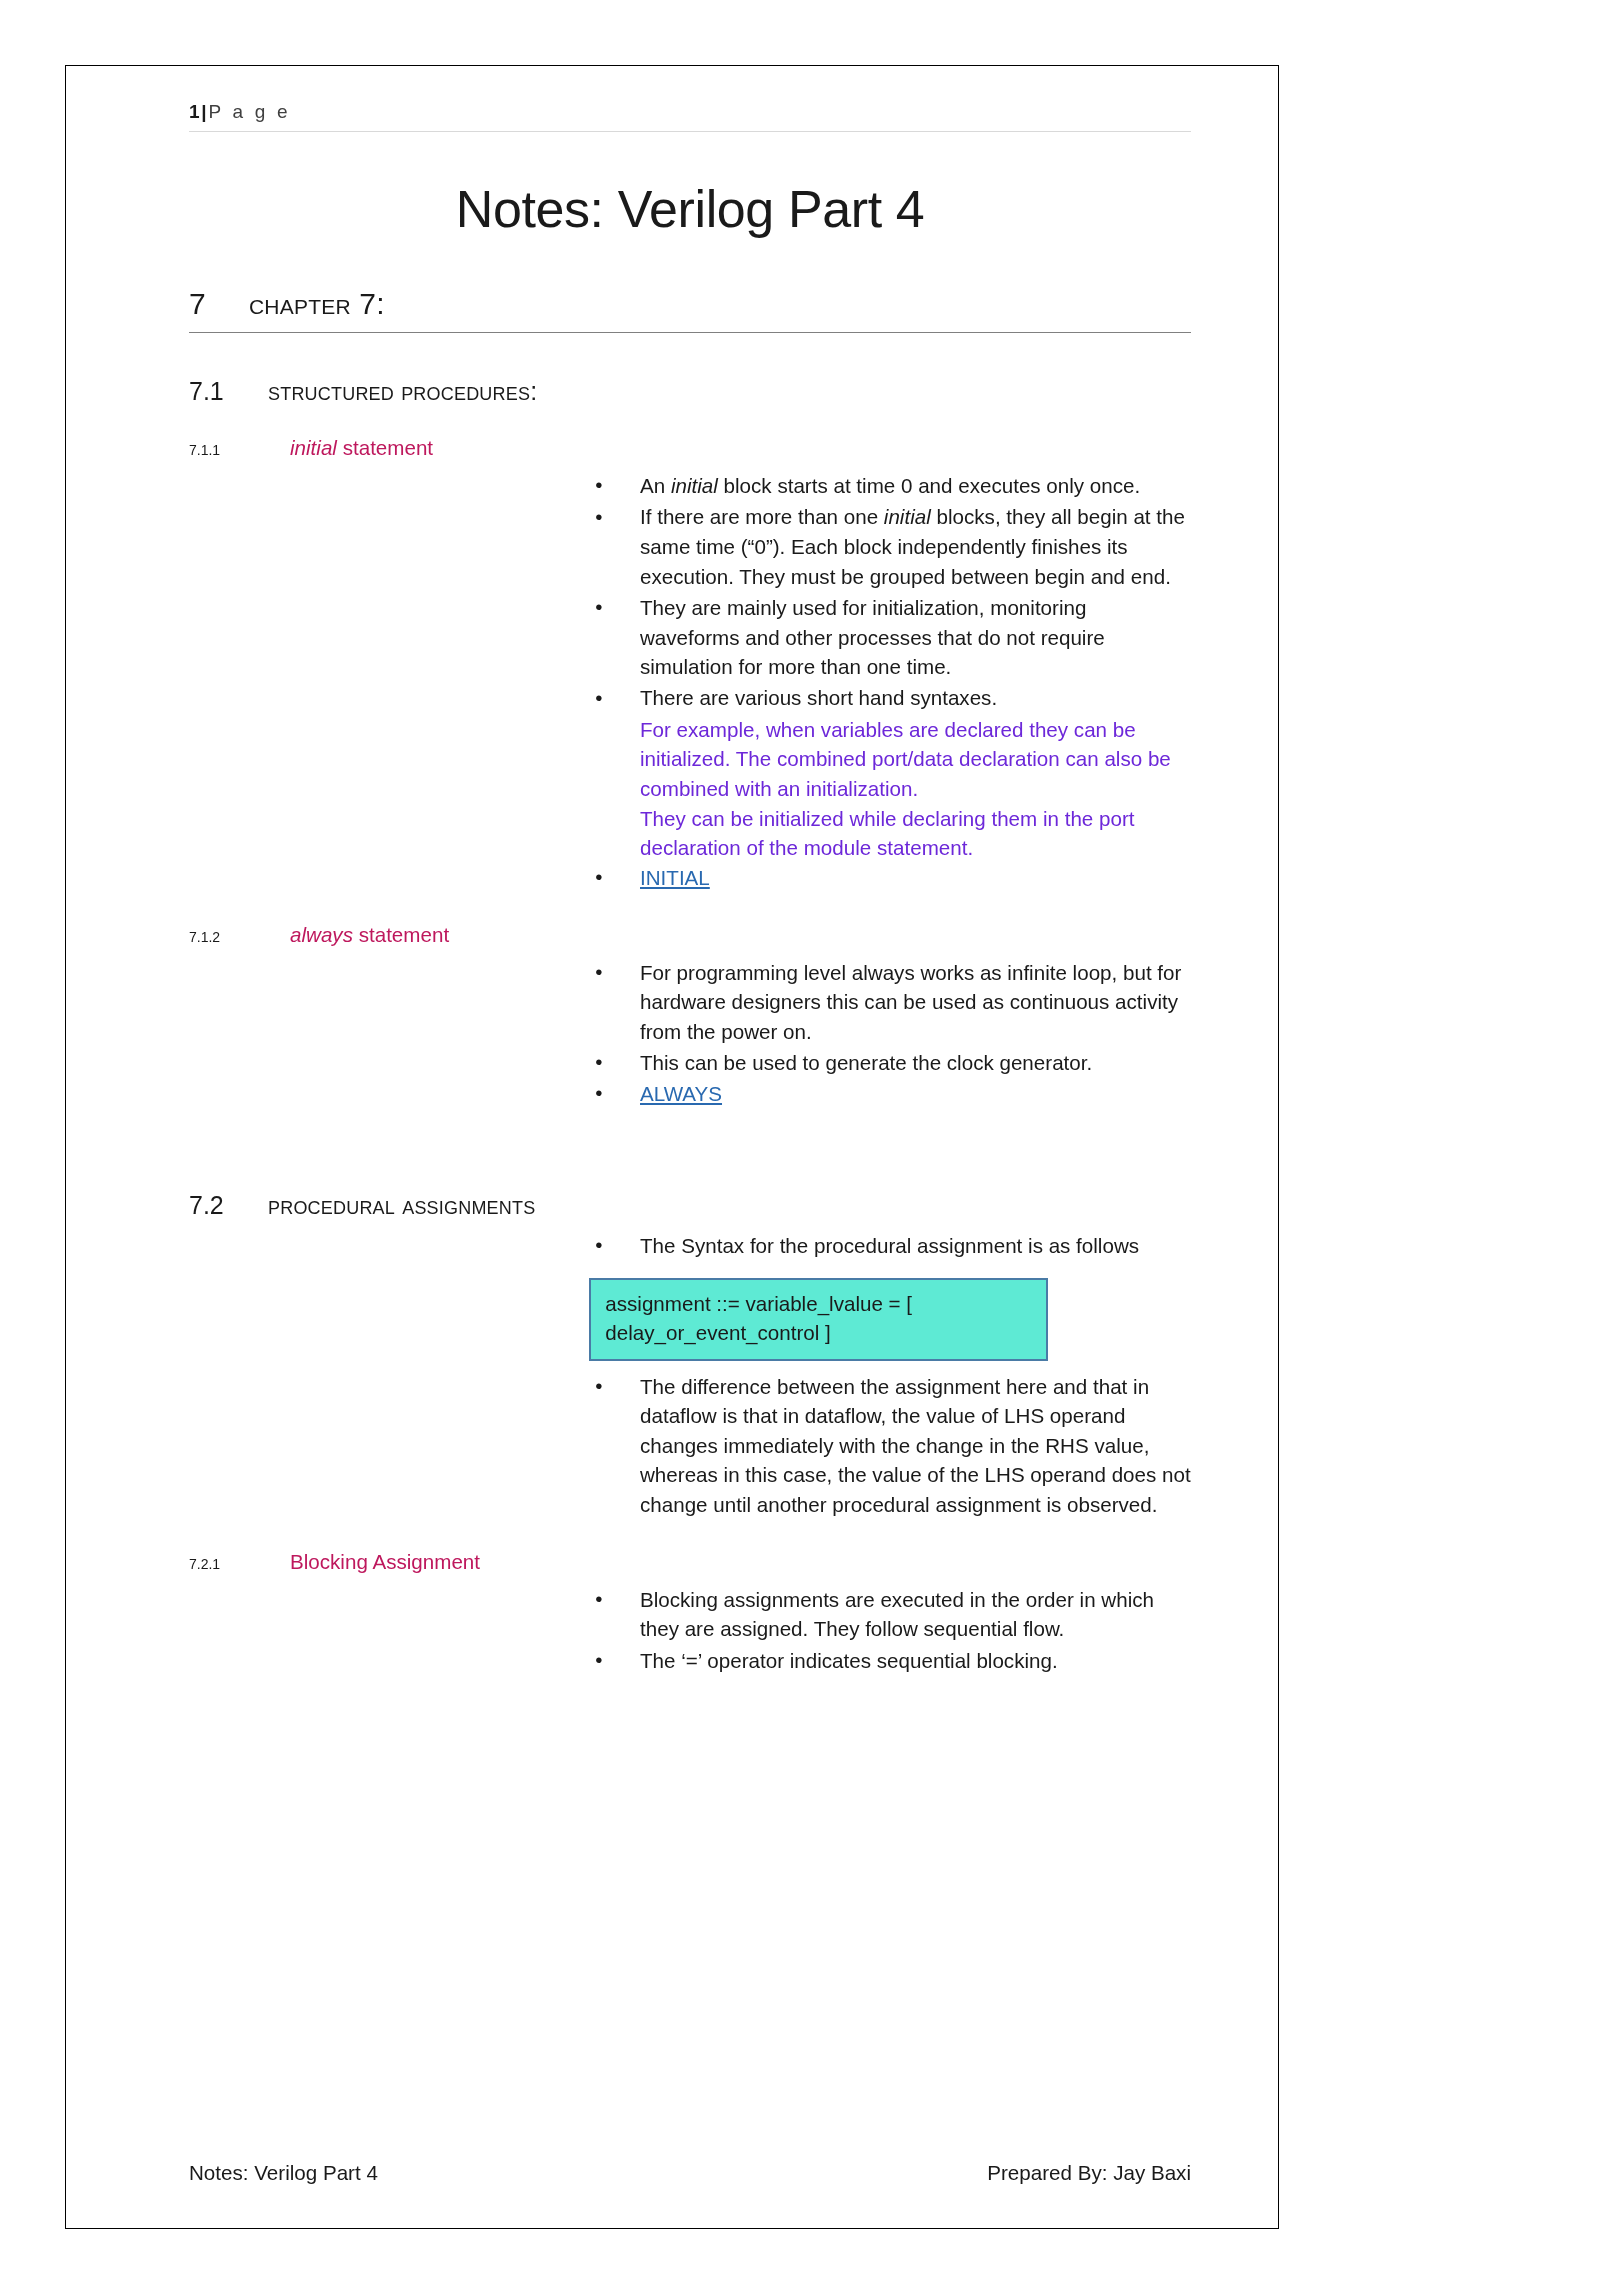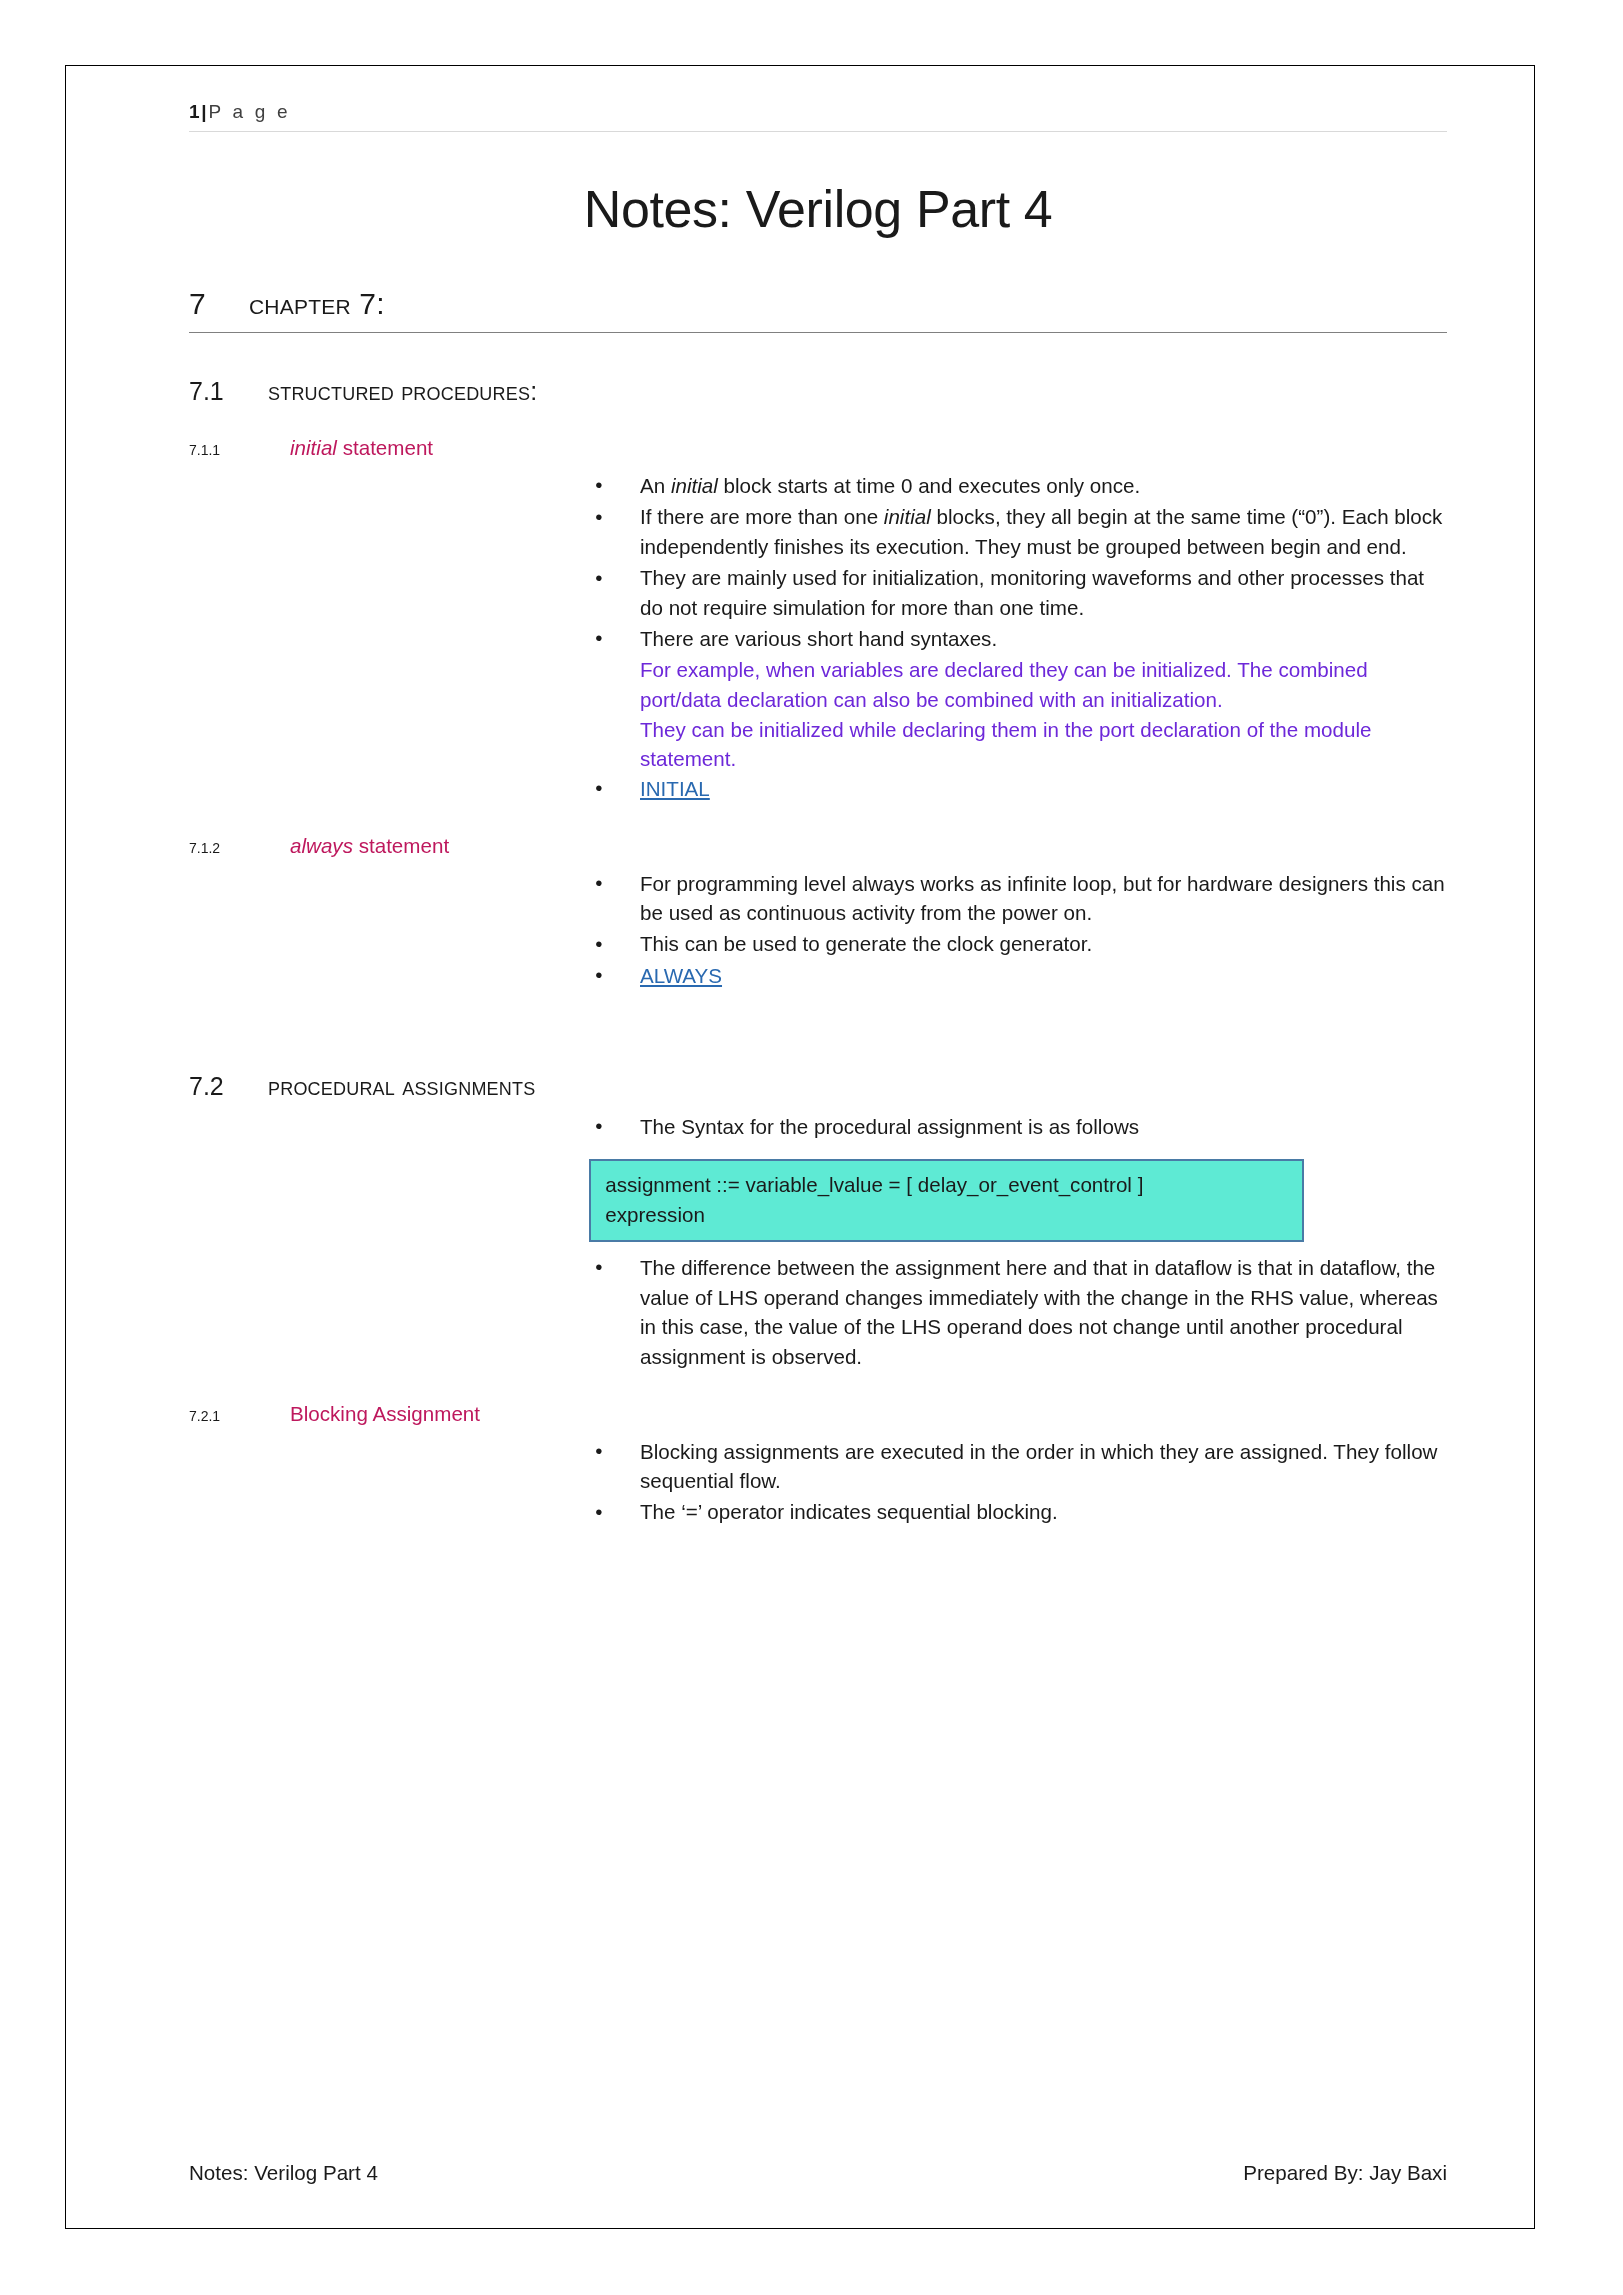--- a/index.html
+++ b/index.html
@@ -12,21 +12,21 @@
     height: 2295px;
     font-family: "Liberation Sans", sans-serif;
     -webkit-font-smoothing: antialiased;
   }
 
   
   .page-sheet {
     position: absolute;
     left: 65px;
     top: 65px;
-    width: 1470px;
+    width: 1214px;
     height: 2164px;
     box-sizing: border-box;
     border: 1.6px solid #000000;
     background: #ffffff;
   }
 
   .page-inner {
     position: absolute;
     left: 0; top: 0; right: 0; bottom: 0;
     padding: 35px 87px 0 123px;
@@ -249,21 +249,20 @@
       <span class="h2-num">7.2</span>
       <span class="h2-text">Procedural Assignments</span>
     </div>
 
     <div class="bullet-block">
       <div class="bullet-item">The Syntax for the procedural assignment is as follows</div>
     </div>
 
     <div class="syntax-box">
       <div>assignment ::= variable_lvalue = [ delay_or_event_control ]</div>
-      <div>expression</div>
     </div>
 
     <div class="bullet-block">
       <div class="bullet-item">The difference between the assignment here and that in dataflow is that in dataflow, the value of LHS operand changes immediately with the change in the RHS value, whereas in this case, the value of the LHS operand does not change until another procedural assignment is observed.</div>
     </div>
 
     <div class="h3-row">
       <span class="h3-num">7.2.1</span>
       <span class="h3-text">Blocking Assignment</span>
     </div>

